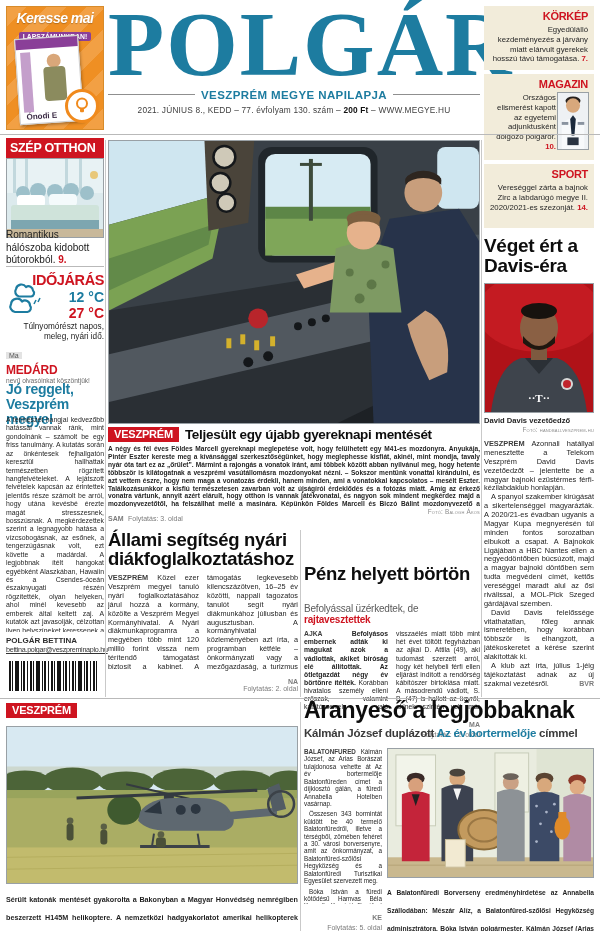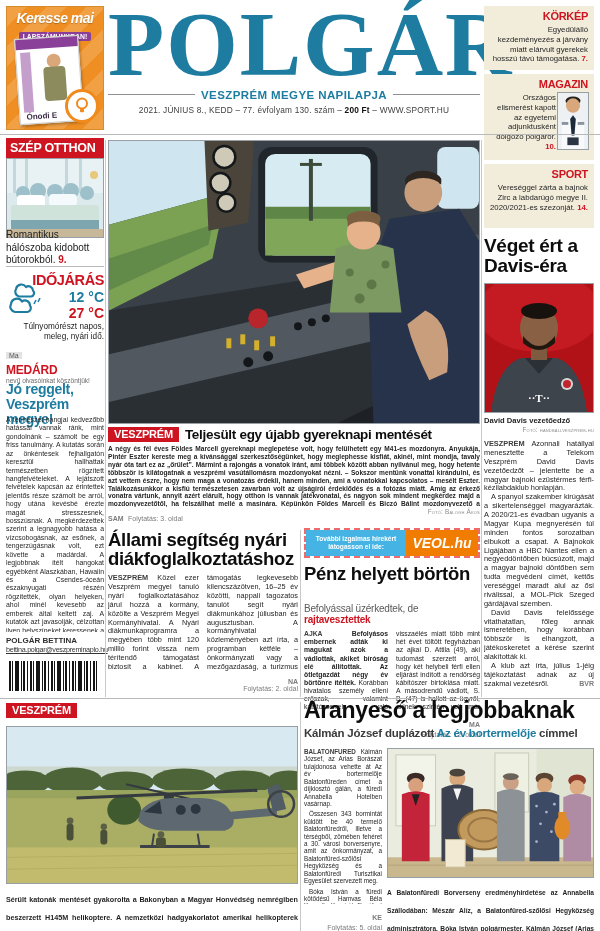--- a/index.html
+++ b/index.html
@@ -81,21 +81,21 @@
   <div class="abs" style="left:108px;top:2px;width:372px">
     <div class="mast-title">POLGÁR</div>
     <div class="sub-row" style="margin-top:2px">
       <div class="ln"></div>
       <div class="mast-sub">VESZPRÉM MEGYE NAPILAPJA</div>
       <div class="ln"></div>
     </div>
     <div class="dateline c" style="margin-top:4px">
       <span>2021. JÚNIUS 8., KEDD – 77. évfolyam 130. szám –</span>
       <span class="b" style="color:#111">200 Ft</span>
-      <span>– WWW.SPORT.HU</span>
+      <span>– WWW.MEGYE.HU</span>
     </div>
   </div>
 
   <div class="rail-box" style="top:6px;height:64px">
     <div class="rail-title">KÖRKÉP</div>
     <div class="rail-text">
       <span>Egyedülálló kezdeményezés a járvány miatt elárvult gyerekek hosszú távú támogatása.</span>
       <span class="b red">7.</span>
     </div>
   </div>
@@ -294,24 +294,20 @@
       <span>Közel ezer Veszprém megyei tanuló nyári foglalkoztatásához járul hozzá a kormány, közölte a Veszprém Megyei Kormányhivatal. A Nyári diákmunkaprogramra a megyében több mint 120 millió forint vissza nem térítendő támogatást biztosít a kabinet. A támogatás legkevesebb kilencszázötven, 16–25 év közötti, nappali tagozatos tanulót segít nyári diákmunkához júliusban és augusztusban. A kormányhivatal közleményében azt írta, a programban kétféle – önkormányzati vagy a mezőgazdaság, a turizmus és vendéglátás területén folytatott – diákmunkára jelentkezhetnek a tanulók. Míg előbbinél legfeljebb napi hat, utóbbinál akár napi nyolc órában is dolgozhatnak a diákok.</span>
     </div>
     <div class="r" style="margin-top:2px">
       <div class="sign">NA</div>
       <div class="cont">Folytatás: 2. oldal</div>
     </div>
   </div>
 
   <div class="vline" style="left:300px;top:530px;height:167px"></div>
 
-  <div class="abs veol" style="left:304px;top:528px;width:176px;height:30px">
-    <div class="left">További izgalmas hírekért látogasson el ide:</div>
-    <div class="right">VEOL.hu</div>
-  </div>
 
   <div class="abs" style="left:304px;top:564px;width:176px">
     <div class="hl" style="font-size:18.5px">Pénz helyett börtön</div>
     <div style="font-size:10px;color:#5a5a5a;margin-top:20px;letter-spacing:-0.2px">
       <span>Befolyással üzérkedtek, de </span><span class="b red">rajtavesztettek</span>
     </div>
     <div class="cols2 j" style="margin-top:5px;height:82px;overflow:hidden;font-size:6.8px;line-height:1.2;color:#242424">
       <b class="lead">AJKA</b>
       <b>Befolyásos embernek adták ki magukat azok a vádlottak, akiket bíróság elé állítottak. Az ötletgazdát négy év börtönre ítélték.</b>
       <span>Korábban hivatalos személy elleni erőszak, valamint kábítószerrel való visszaélés miatt több mint hét évet töltött fegyházban az ajkai D. Attila (49), aki tudomást szerzett arról, hogy két helybeli férfi ellen eljárást indított a rendőrség kábítószer birtoklása miatt. A másodrendű vádlott, S. B. (47) is hallott az ügyről, akinek szintén volt már dolga az igazságszolgáltatással: csalás, lopás, önbíráskodás miatt ítélték el.</span>

